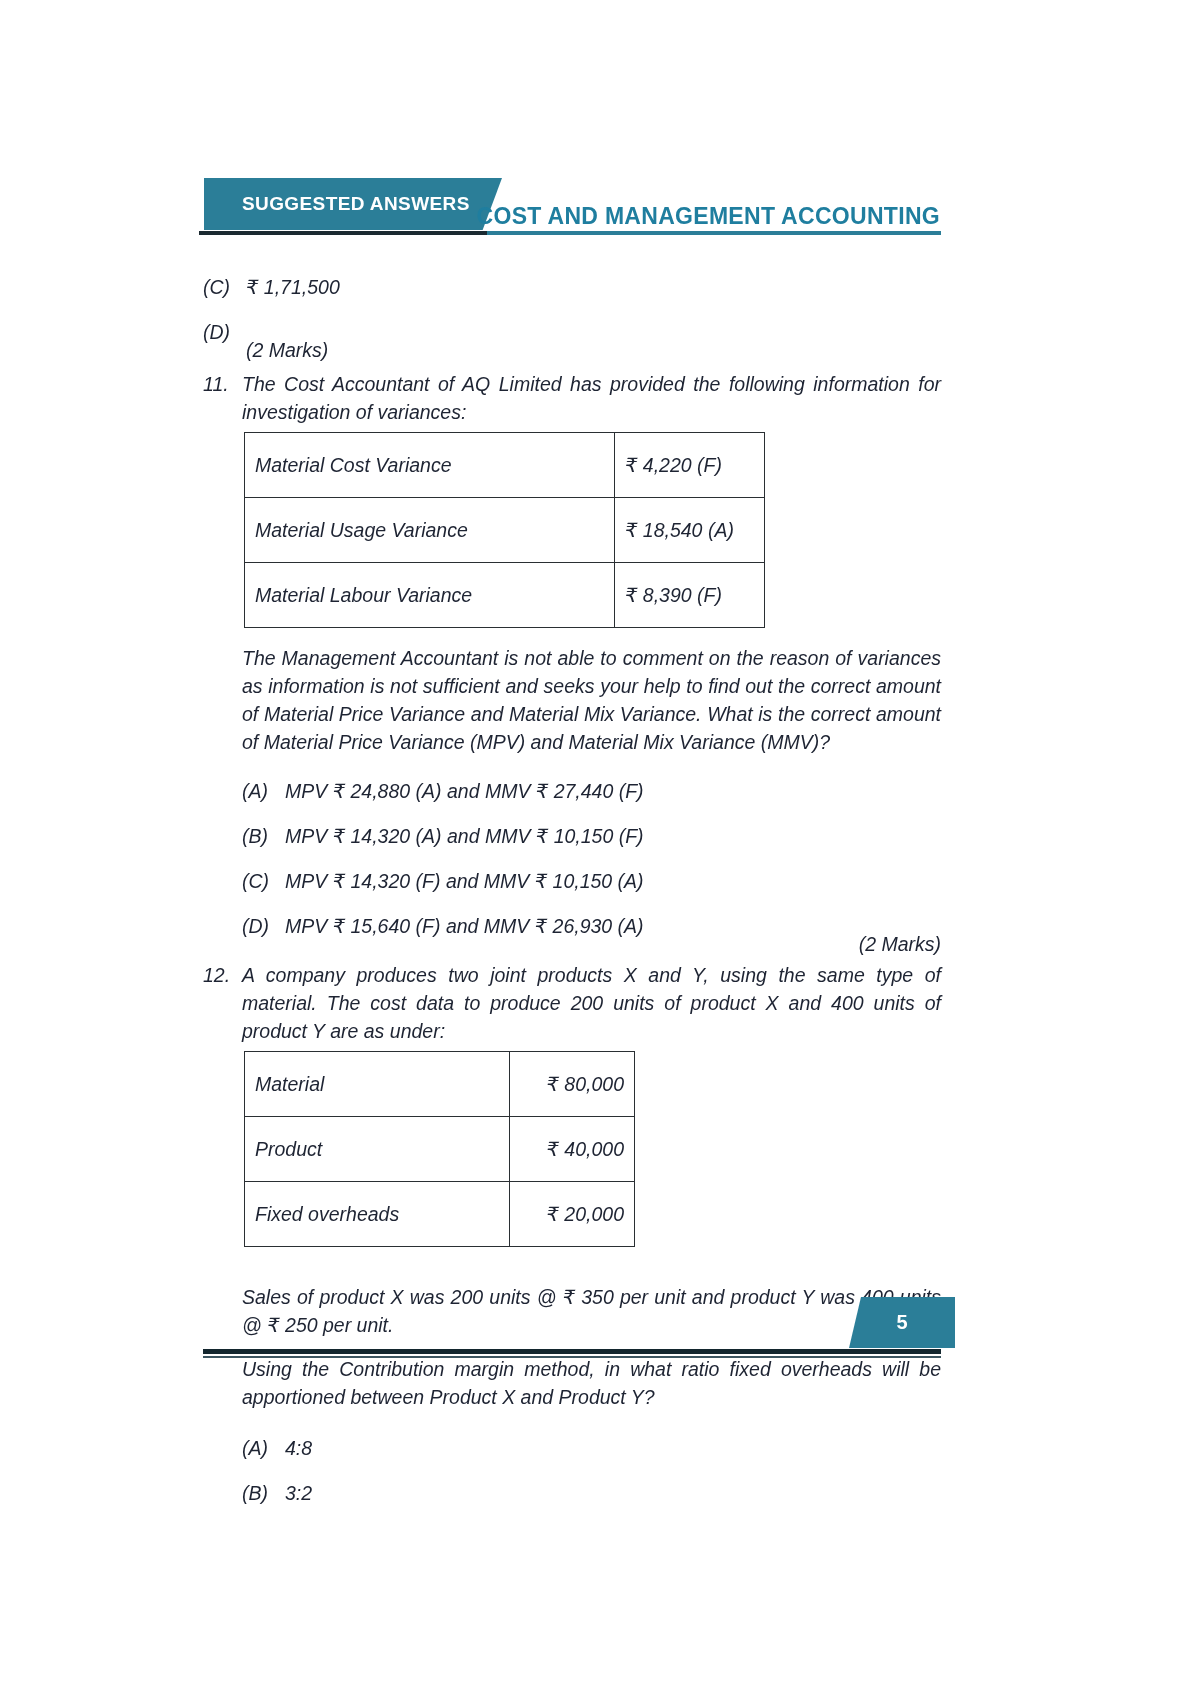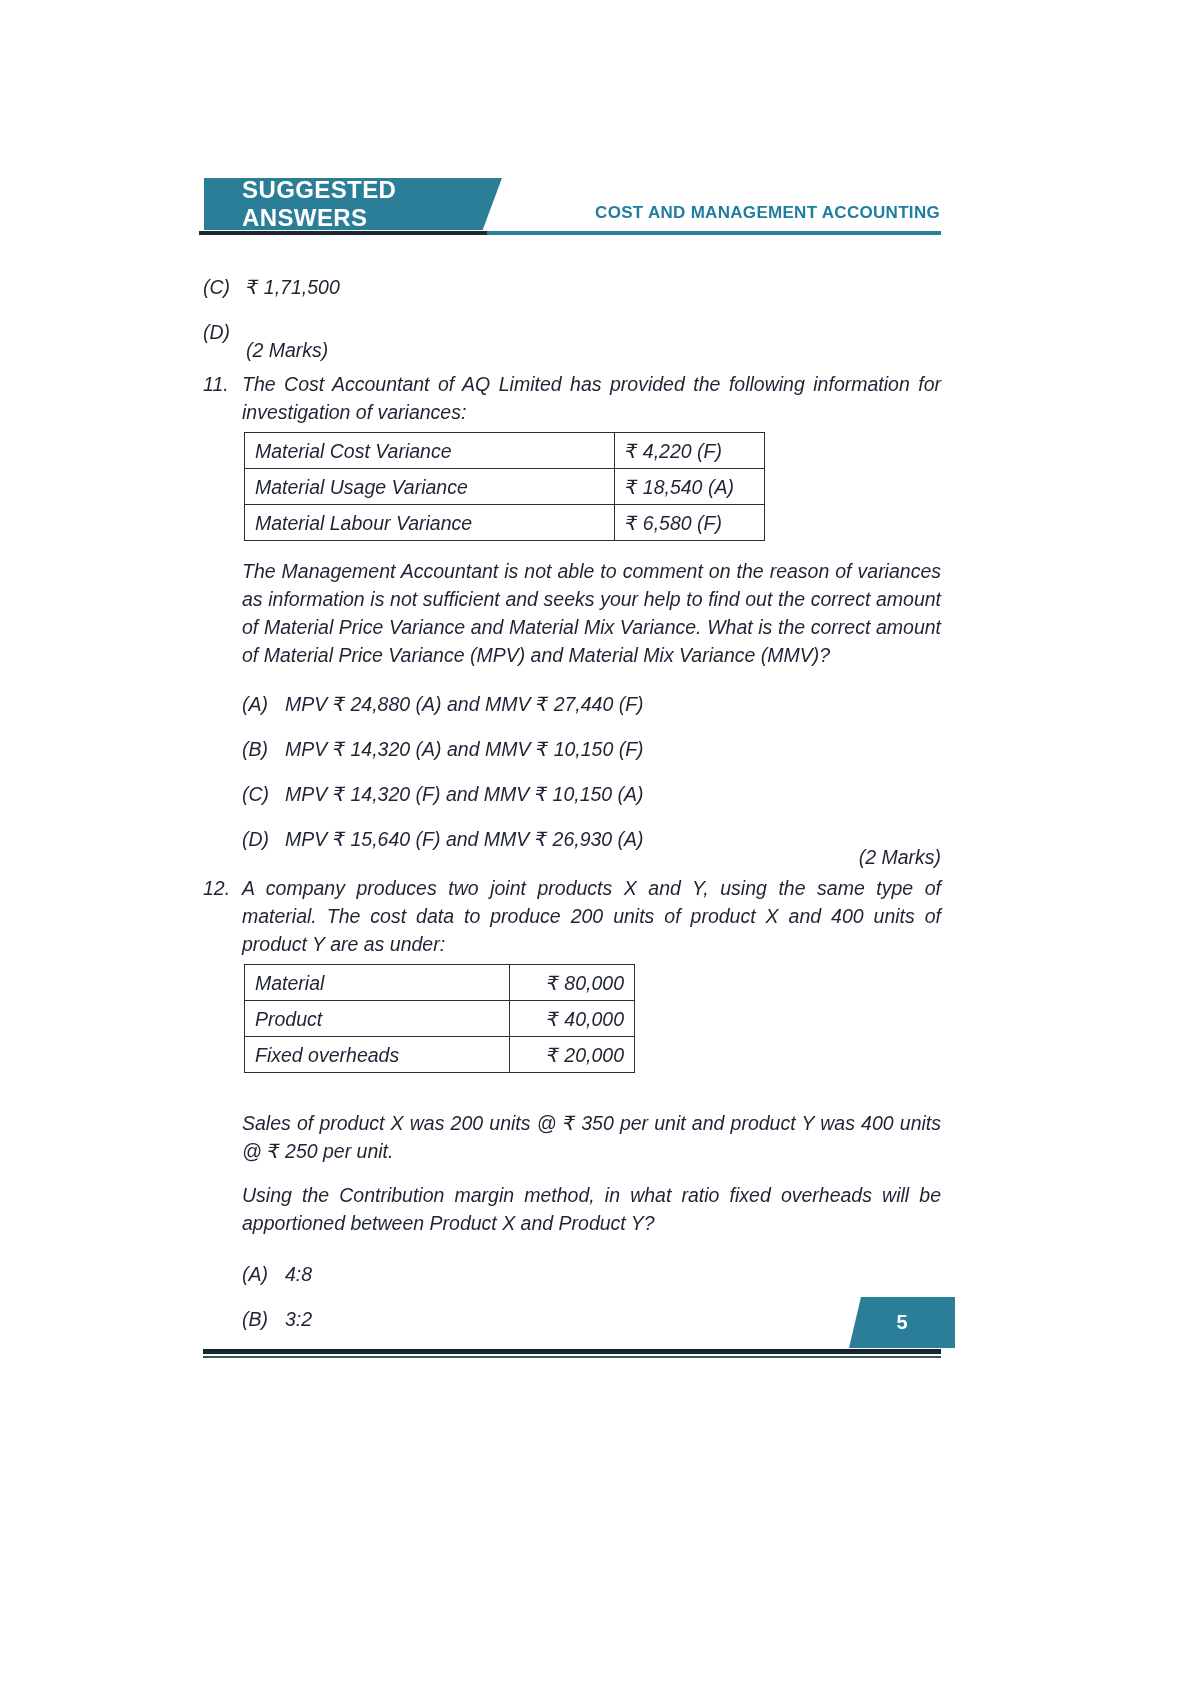--- a/index.html
+++ b/index.html
@@ -17,30 +17,30 @@
   
   .banner {
     position:absolute; left:204px; top:178px;
     width:298px; height:52px;
     background:#2b7e98;
     clip-path:polygon(0 0,100% 0,93.5% 100%,0 100%);
     display:flex; align-items:center;
     padding-left:38px;
   }
   .banner .banner-text {
-    color:#ffffff; font-weight:bold; font-size:24px; letter-spacing:0.4px;
+    color:#ffffff; font-weight:bold; font-size:19px; letter-spacing:0.4px;
   }
   .banner-underline {
     position:absolute; left:199px; top:231px; width:307px; height:4px;
     background:#1b2a31;
     clip-path:polygon(0 0,99% 0,97% 100%,0 100%);
   }
   .header-title {
     position:absolute; top:203px; right:251px;
-    color:#1f7e9f; font-weight:bold; font-size:17px; letter-spacing:0.3px;
+    color:#1f7e9f; font-weight:bold; font-size:23px; letter-spacing:0.3px;
     white-space:nowrap;
   }
   .title-underline {
     position:absolute; left:487px; top:231px; width:454px; height:4px;
     background:#2b7e98;
   }
 
   
   .content {
     position:absolute; left:203px; top:273px; width:738px;
@@ -59,21 +59,21 @@
   .para { text-align:justify; }
   .mb-sm { margin-bottom:6px; }
   .mb-md { margin-bottom:16px;margin-top:36px; }
   .mb-lg { margin-bottom:21px; }
   .mb-xl { margin-bottom:23px; }
 
   table { border-collapse:collapse; margin:0 0 16px 2px; }
   td {
     border:1.5px solid #2a2f33;
     font-style:italic; font-size:19.5px;
-    padding:3px 10px; height:36px; vertical-align:middle;
+    padding:18px 10px; height:36px; vertical-align:middle;
     background:#ffffff;
   }
   .t1 td.c1 { width:370px; }
   .t1 td.c2 { width:150px; text-align:left; }
   .t2 td.c1 { width:265px; }
   .t2 td.c2 { width:125px; text-align:right; }
 
   
   .page-badge {
     position:absolute; left:849px; top:1297px;
@@ -125,21 +125,21 @@
               <tr>
             <td class="c1">Material Cost Variance</td>
             <td class="c2">₹ 4,220 (F)</td>
           </tr>
           <tr>
             <td class="c1">Material Usage Variance</td>
             <td class="c2">₹ 18,540 (A)</td>
           </tr>
           <tr>
             <td class="c1">Material Labour Variance</td>
-            <td class="c2">₹ 6,580 (F)</td>
+            <td class="c2">₹ 8,390 (F)</td>
           </tr>
         </tbody>
           </table>
 
         <p class="para mb-lg">The Management Accountant is not able to comment on the reason of variances as information is not sufficient and seeks your help to find out the correct amount of Material Price Variance and Material Mix Variance. What is the correct amount of Material Price Variance (MPV) and Material Mix Variance (MMV)?</p>
 
         <div class="opt">
           <span class="lbl">(A)</span>
           <span class="txt">MPV ₹ 24,880 (A) and MMV ₹ 27,440 (F)</span>
         </div>

